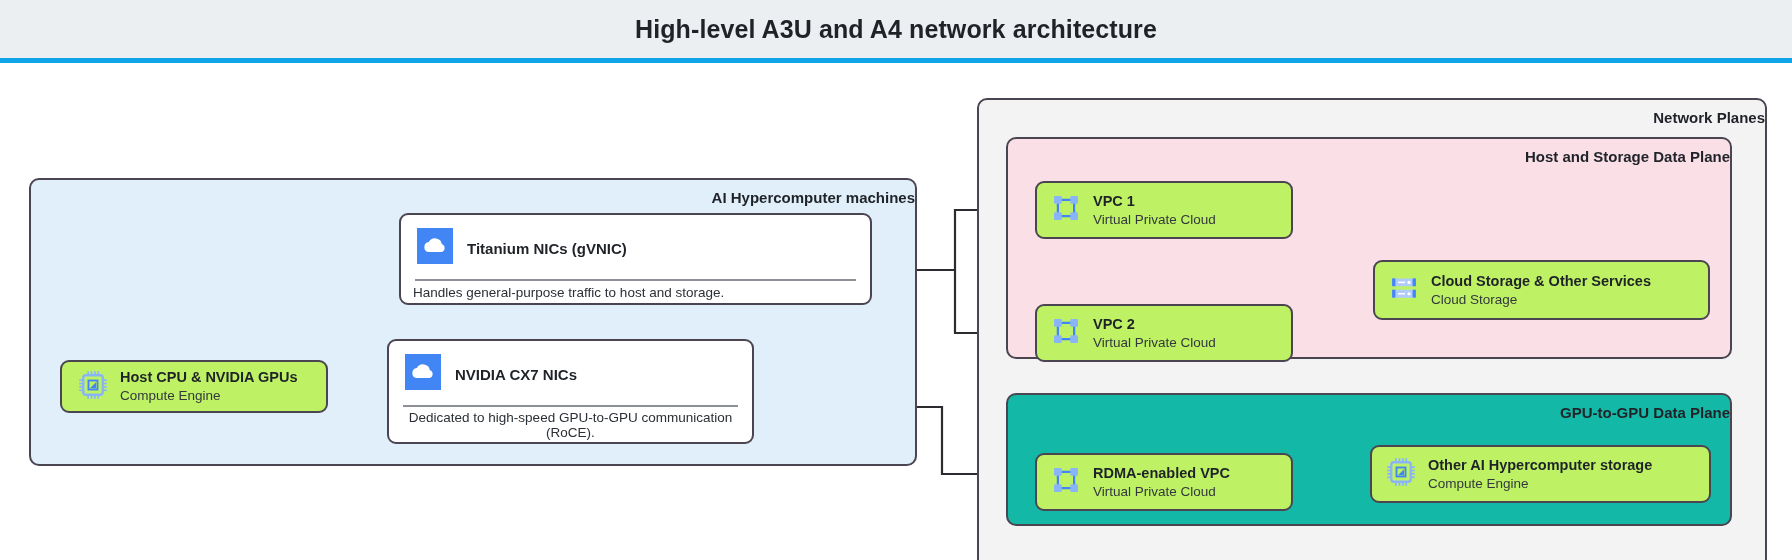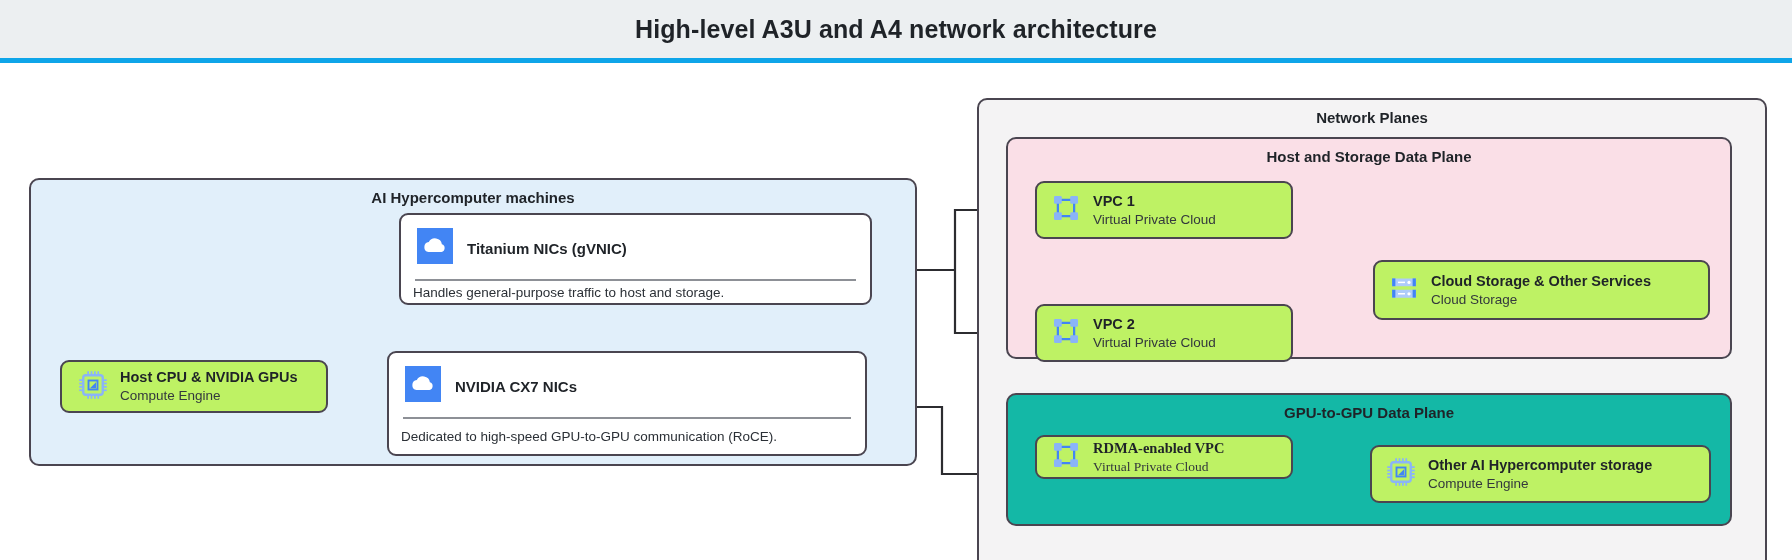--- a/index.html
+++ b/index.html
@@ -26,21 +26,21 @@
   .canvas { position: absolute; left: 0; top: 63px; width: 1792px; height: 497px; background: #ffffff; }
 
   
   .group {
     position: absolute;
     border: 2px solid #4a4550;
     border-radius: 10px;
   }
   .group > .group-title {
     position: absolute; left: 0; right: 0; top: 9px;
-    text-align: center; font-size: 15px; font-weight: bold; color: #1f2328;
+    text-align: right; font-size: 15px; font-weight: bold; color: #1f2328;
   }
   .group.blue  { background: #e1effa; }
   .group.gray  { background: #f4f3f4; }
   .group.pink  { background: #fadfe7; }
   .group.green { background: #14b8a6; }
 
   
   .node {
     position: absolute;
     background: #bef264;
@@ -155,21 +155,21 @@
           </svg>
         </span>
         <span class="title">Titanium NICs (gVNIC)</span>
       </div>
       <div class="divider"></div>
       <div class="card-desc">
         <span>Handles general-purpose traffic to host and storage.</span>
       </div>
     </div>
 
-    <div class="card" style="left:387px; top:288px; width:480px; height:105px;">
+    <div class="card" style="left:387px; top:276px; width:367px; height:105px;">
       <div class="card-head">
         <span class="icon">
           <svg width="36" height="36" viewBox="0 0 36 36">
             <rect width="36" height="36" fill="#4285f4"></rect>
             <path d="M 11.5 24 a 5 5 0 0 1 0.3 -9.9 a 7 7 0 0 1 13.1 2.2 a 4 4 0 0 1 -0.4 7.7 z" fill="#ffffff"></path>
           </svg>
         </span>
         <span class="title">NVIDIA CX7 NICs</span>
       </div>
       <div class="divider"></div>
@@ -242,21 +242,21 @@
       <span class="txt">
         <span class="title">Cloud Storage &amp; Other Services</span>
         <span class="sub">Cloud Storage</span>
       </span>
     </div>
 
     <div class="group green" style="left:1006px; top:330px; width:726px; height:133px;">
       <div class="group-title">GPU-to-GPU Data Plane</div>
     </div>
 
-    <div class="node" style="left:1035px; top:372px; width:258px; height:44px;font-family:Liberation Serif, serif;">
+    <div class="node" style="left:1035px; top:390px; width:258px; height:58px;">
       <span class="icon">
         <svg width="30" height="30" viewBox="0 0 24 24">
           <rect x="5.5" y="5.5" width="13" height="13" fill="none" stroke="#4285f4" stroke-width="1.8"></rect>
           <g fill="#8ab4f8">
             <rect x="2.4" y="2.4" width="6.2" height="6.2" rx="1"></rect>
             <rect x="15.4" y="2.4" width="6.2" height="6.2" rx="1"></rect>
             <rect x="2.4" y="15.4" width="6.2" height="6.2" rx="1"></rect>
             <rect x="15.4" y="15.4" width="6.2" height="6.2" rx="1"></rect>
           </g>
         </svg>

